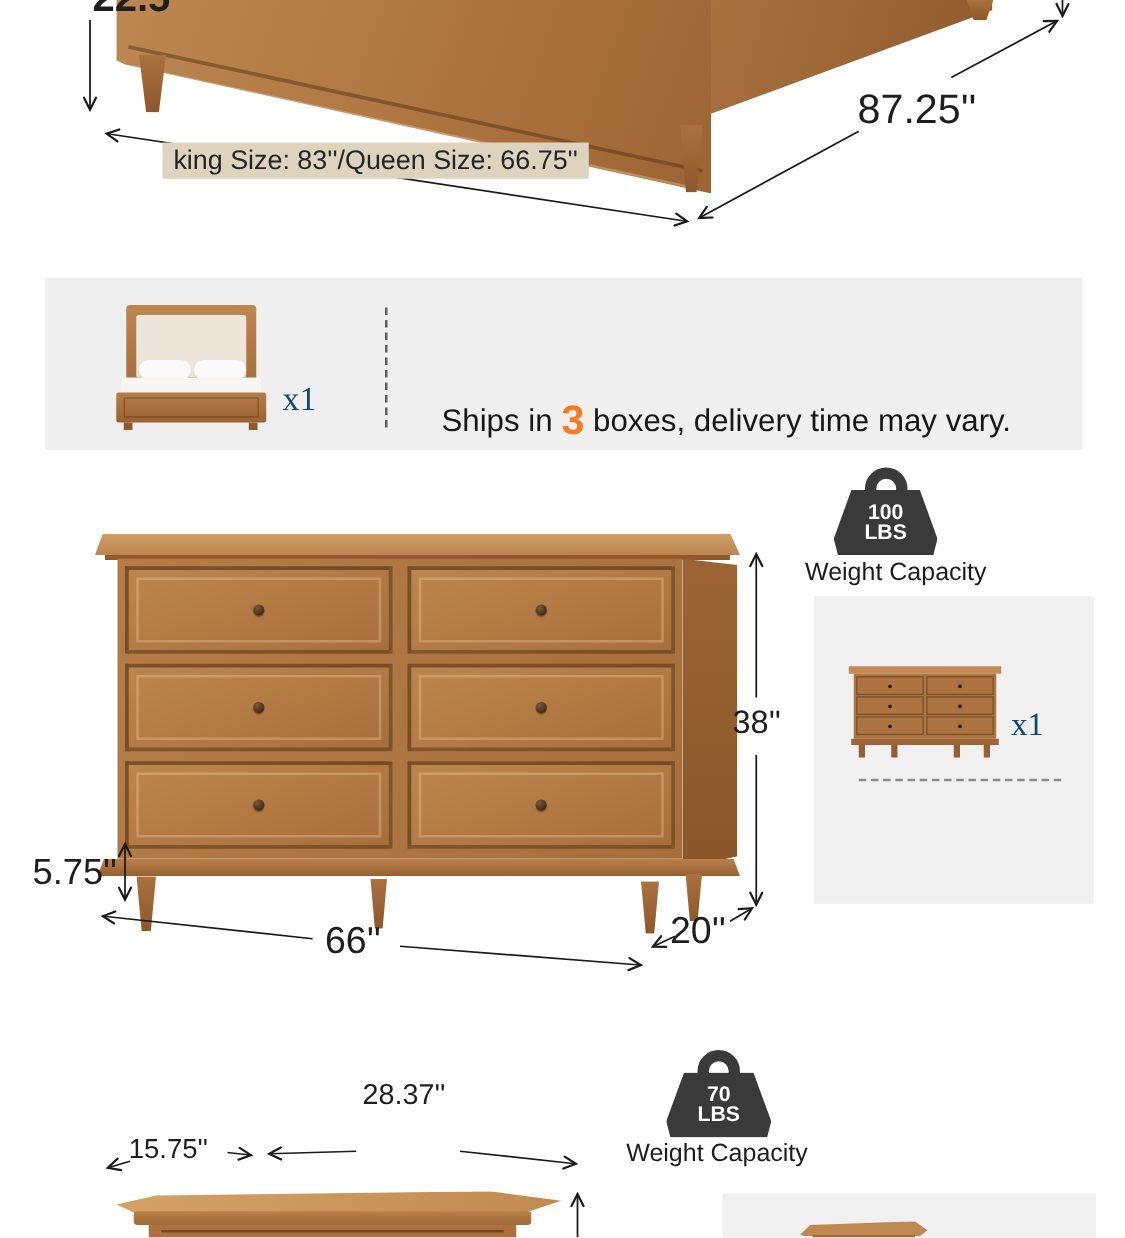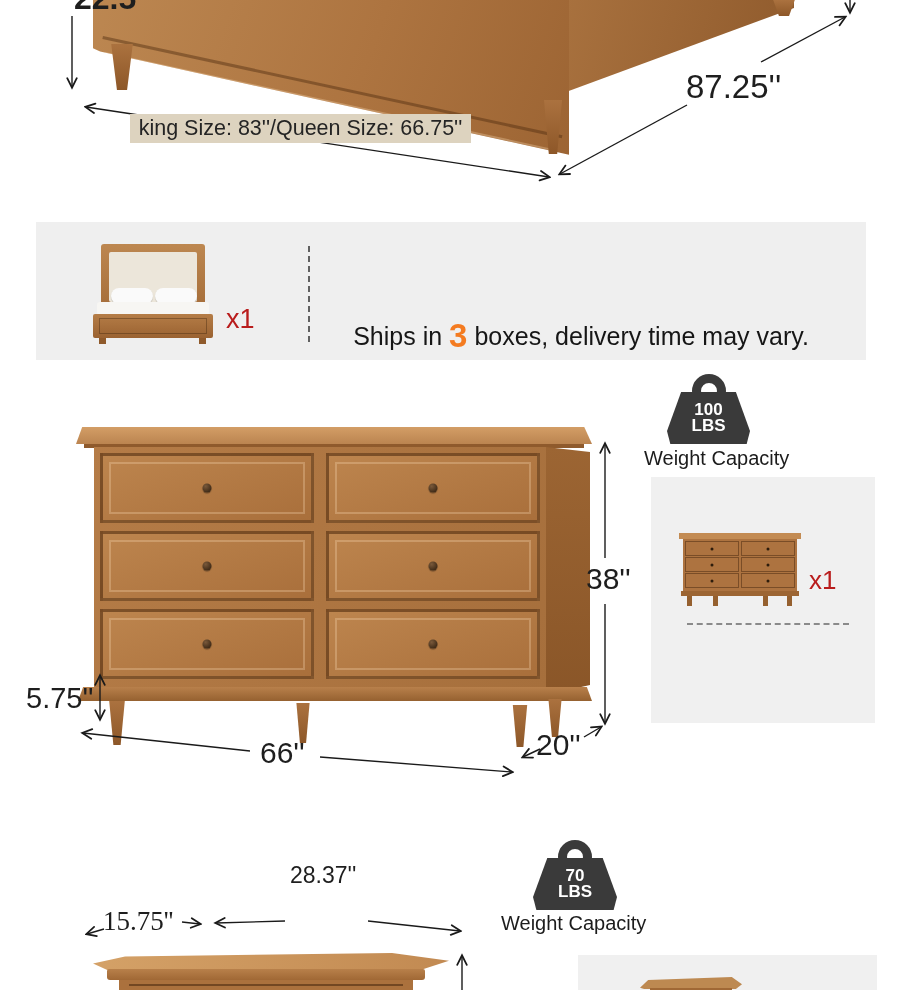--- a/index.html
+++ b/index.html
@@ -7,21 +7,21 @@
   .canvas { position:relative; width:900px; height:990px; background:#ffffff; overflow:hidden;
             font-family:"Liberation Sans", sans-serif; color:#1d1d1d; }
   .abs { position:absolute; }
   .dim { position:absolute; color:#1e1e1e; z-index:6; white-space:nowrap; }
   svg.ann { position:absolute; left:0; top:0; z-index:5; pointer-events:none; }
   .label-beige { position:absolute; z-index:6; background:#ddd3bf; display:flex; align-items:center; justify-content:center;
                  font-size:21.5px; color:#242424; }
   .banner { position:absolute; background:#efefef; z-index:1; }
   .graybox { position:absolute; background:#f0f0f0; z-index:1; }
   .orange { color:#f47b20; font-weight:700; }
-  .qty { position:absolute; font-size:27px; color:#b91c1c; }
+  .qty { position:absolute; font-size:27px; color:#0c4a6e;font-family:Liberation Serif, serif; }
   .ships-line { position:absolute; text-align:center; font-size:25px; color:#161616; }
   .ships-line .num { font-size:33px; margin:0 7px; vertical-align:-2px; }
   .vdash { position:absolute; border-left:2px dashed #606060; }
   .hdash { position:absolute; border-top:2px dashed #8a8a8a; }
 
   
   .wicon { position:absolute; z-index:2; }
   .wicon .ring { position:absolute; top:0; left:50%; transform:translateX(-50%); width:34px; height:34px;
                  border:9px solid #3a3a3a; border-radius:50%; background:#fff; }
   .wicon .wbody { position:absolute; bottom:0; left:0; right:0; height:52px; background:#3a3a3a;
@@ -119,21 +119,21 @@
           <div class="knob"></div>
         </div>
     </div>
     <div class="abs" style="left:8px;top:262px;width:514px;height:14px;clip-path:polygon(1% 0,99% 0,100% 100%,0 100%);background:linear-gradient(#b8804b,#956130);"></div>
     <div class="leg" style="left:34px;top:276px;width:26px;height:44px;"></div>
     <div class="leg" style="left:222px;top:278px;width:22px;height:40px;"></div>
     <div class="leg" style="left:438px;top:280px;width:24px;height:42px;"></div>
     <div class="leg" style="left:474px;top:274px;width:22px;height:38px;"></div>
   </div>
 
-  <div class="dim" style="left:586px;top:562px;font-size:30px;">38''</div>
+  <div class="dim" style="left:586px;top:562px;font-size:26px;">38''</div>
   <div class="dim" style="left:260px;top:736px;font-size:30px;">66''</div>
   <div class="dim" style="left:536px;top:728px;font-size:30px;">20''</div>
   <div class="dim" style="left:26px;top:682px;font-size:29px;">5.75''</div>
 
   <div class="wicon" style="left:667px;top:374px;width:83px;height:70px;text-decoration:underline;">
     <div class="ring"></div>
     <div class="wbody">
       <div>100</div>
       <div>LBS</div>
     </div>
@@ -175,21 +175,21 @@
 
   <div class="wicon" style="left:533px;top:840px;width:84px;height:70px;">
     <div class="ring"></div>
     <div class="wbody">
       <div>70</div>
       <div>LBS</div>
     </div>
   </div>
   <div class="wlabel" style="left:501px;top:912px;">Weight Capacity</div>
 
-  <div class="dim" style="left:103px;top:906px;font-size:27px;font-family:Liberation Serif, serif;">15.75''</div>
+  <div class="dim" style="left:103px;top:906px;font-size:22px;">15.75''</div>
   <div class="dim" style="left:290px;top:862px;font-size:23px;">28.37''</div>
 
   <div class="abs" style="left:85px;top:948px;width:380px;height:60px;z-index:1;">
     <div class="abs" style="left:8px;top:5px;width:356px;height:17px;clip-path:polygon(0% 62%,9% 20%,84% 0%,100% 45%,92% 100%,4% 100%);background:linear-gradient(95deg,#d4a167,#c28a52);"></div>
     <div class="abs" style="left:22px;top:21px;width:318px;height:11px;background:linear-gradient(#b8804a,#a06835);border-radius:2px 2px 3px 3px;"></div>
     <div class="abs" style="left:34px;top:32px;width:294px;height:28px;background:#ab713d;">
       <div class="abs" style="left:10px;top:4px;right:10px;height:2px;background:rgba(60,30,8,.5);"></div>
     </div>
   </div>
 

